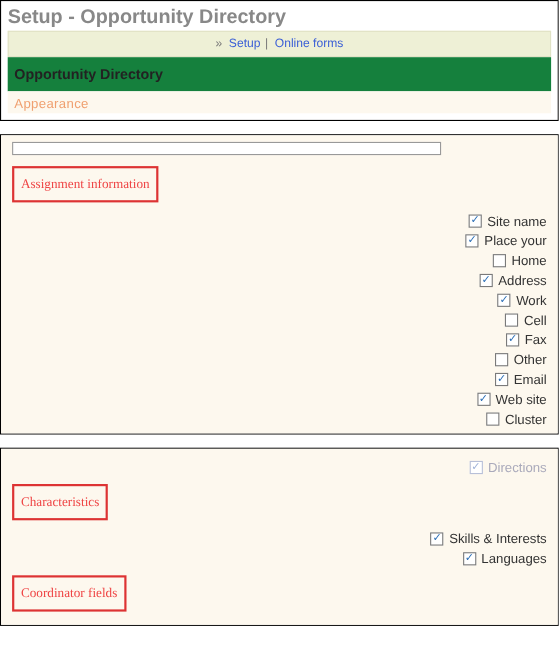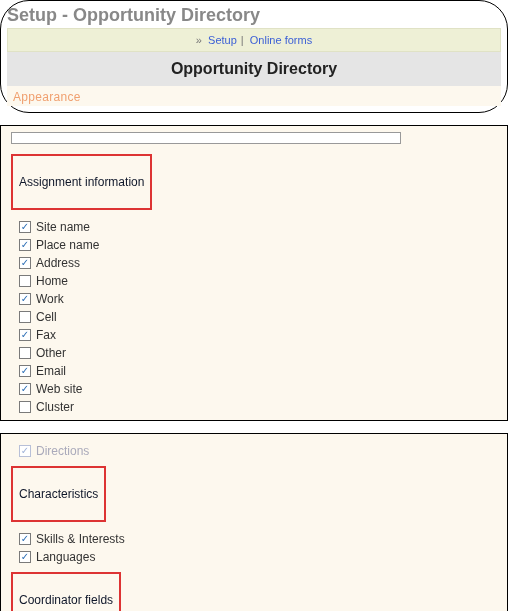--- a/index.html
+++ b/index.html
@@ -10,21 +10,21 @@
     font-size: 12px;
     color: #333;
     background: #fff;
     width: 508px;
   }
   .panel {
     border: 1px solid #000;
     background: #fff;
     margin-bottom: 12px;
   }
-  .panel1 { padding: 4px 6px 6px 6px; border-radius: 29px; }
+  .panel1 { padding: 4px 6px 6px 6px; }
   .page-title {
     font-size: 18px;
     font-weight: bold;
     color: #888;
     margin: 0 0 2px 0;
   }
   .page-desc {
     font-size: 12.5px;
     color: #222;
     line-height: 1.35;
@@ -35,26 +35,25 @@
     border: 1px solid #e0e2c5;
     padding: 5px 8px;
     font-size: 11px;
     color: #3b5fd6;
     text-align: center;
   }
   .breadcrumb-bar .sep { color: #777; margin-right: 3px; }
   .breadcrumb-bar .crumb { color: #3b5fd6; cursor: pointer; }
   .breadcrumb-bar .pipe { color: #777; margin: 0 3px 0 1px; }
   .subhead {
-    font-size: 16px;
+    font-size: 13px;
     font-weight: bold;
     color: #222;
     padding: 8px 6px 8px 6px;
-    background: #e5e5e5;
-    text-align: center;
+    background: #15803d;
   }
   .faded-section {
     color: #f0a070;
     font-size: 12px;
     padding: 4px 2px 2px 6px;
     background: #fdf8ee;
     letter-spacing: 0.3px;
   }
   .settings-body {
     background: #fdf8ee;
@@ -65,34 +64,36 @@
     border: 1px solid #999;
     height: 12px;
     background: #fff;
     margin: 0 0 10px 0;
     width: 390px;
     max-width: 100%;
   }
   .section-label {
     display: inline-block;
     border: 2px solid #d33;
-    padding: 19px 6px;
-    font-size: 12px;
-    color: #0f172a;
+    padding: 7px 6px;
+    font-size: 12px;
+    color: #ef4444;
     background: #fdf8ee;
     margin-bottom: 6px;
+    font-family: Liberation Serif, serif;
   }
   .checks { padding: 2px 0 0 8px; }
   .check-row {
     display: flex;
     align-items: center;
     gap: 5px;
     padding: 2px 0;
     font-size: 12px;
     color: #333;
+    justify-content: flex-end;
   }
   .check-row.muted { color: #aab; }
   .chk {
     width: 12px;
     height: 12px;
     border: 1px solid #7a7a7a;
     display: inline-flex;
     align-items: center;
     justify-content: center;
     font-size: 10px;
@@ -128,29 +129,29 @@
   <div class="settings-body">
     <div class="thin-bar"></div>
     <span class="section-label">Assignment information</span>
     <div class="checks" id="assignment-checks">
         <div class="check-row">
           <span class="chk checked"></span>
           <span>Site name</span>
         </div>
         <div class="check-row">
           <span class="chk checked"></span>
-          <span>Place name</span>
+          <span>Place your</span>
+        </div>
+        <div class="check-row">
+          <span class="chk"></span>
+          <span>Home</span>
         </div>
         <div class="check-row">
           <span class="chk checked"></span>
           <span>Address</span>
-        </div>
-        <div class="check-row">
-          <span class="chk"></span>
-          <span>Home</span>
         </div>
         <div class="check-row">
           <span class="chk checked"></span>
           <span>Work</span>
         </div>
         <div class="check-row">
           <span class="chk"></span>
           <span>Cell</span>
         </div>
         <div class="check-row">

